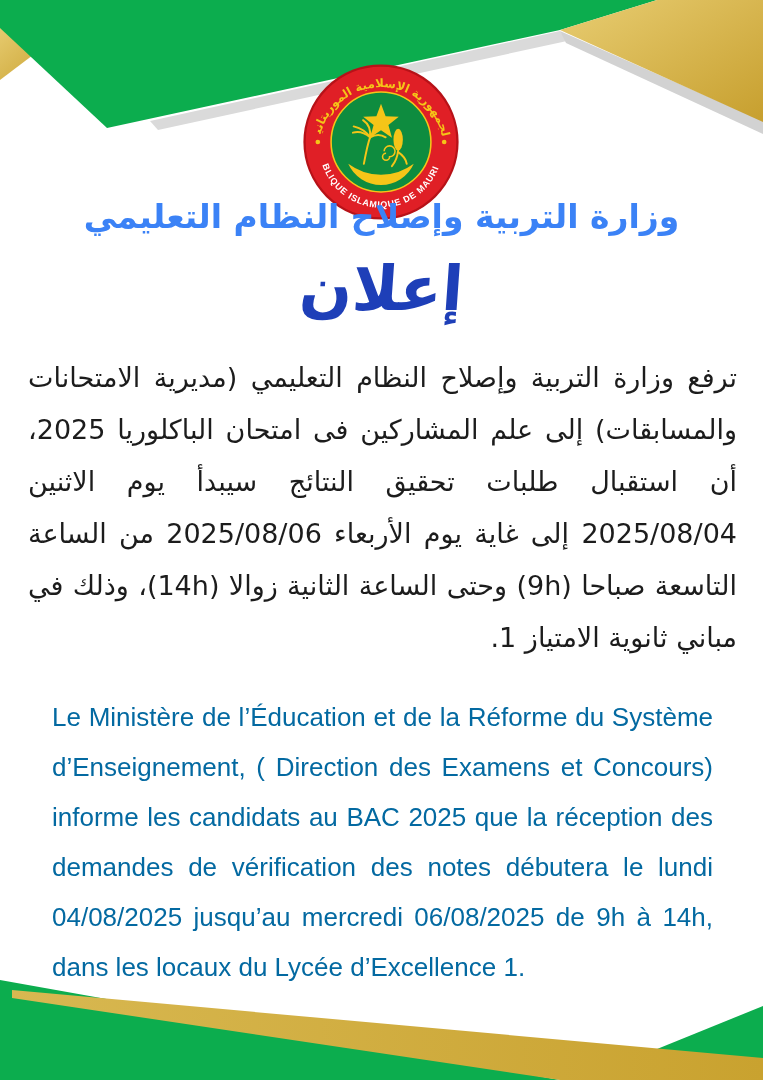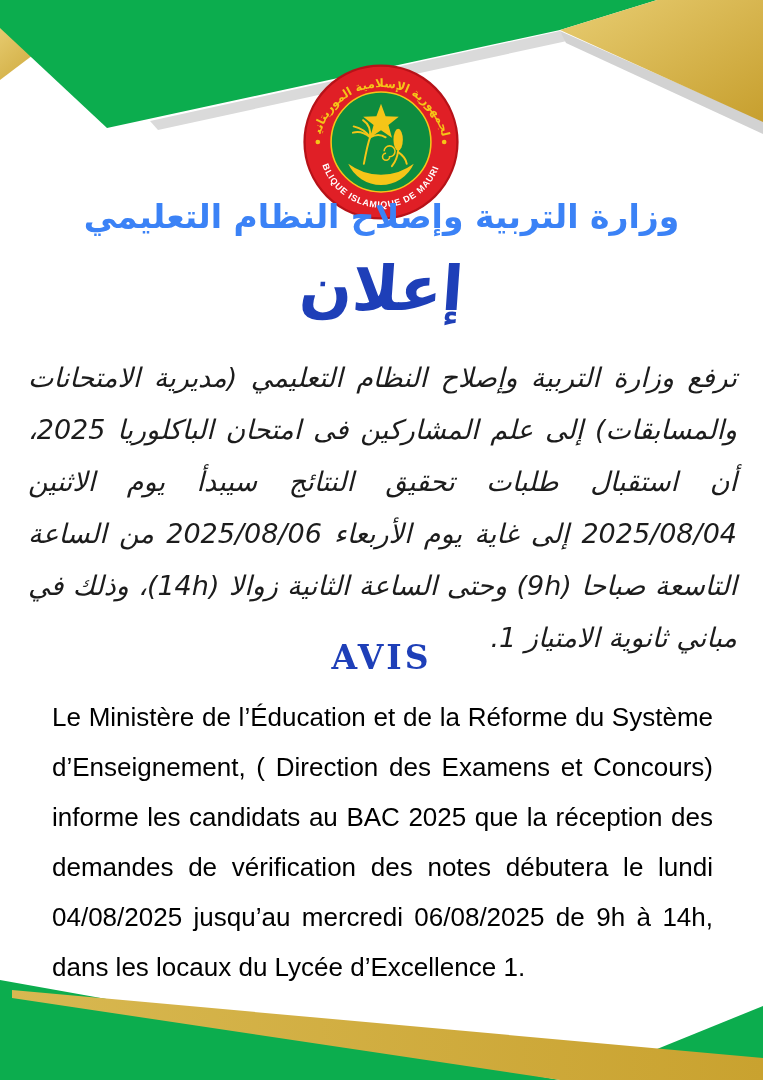--- a/index.html
+++ b/index.html
@@ -30,36 +30,35 @@
     transform:skewX(-4deg);
   }
   .body-ar{
     position:absolute;top:352px;right:26px;left:28px;
     margin:0;
     direction:rtl;
     text-align:justify;
     font-size:27px;line-height:52px;
     color:#1c1c1c;
     font-family:"DejaVu Sans", sans-serif;
-    font-style:italic;
   }
   .title-fr{
     position:absolute;top:638px;left:0;width:100%;
     margin:0;text-align:center;
     font-family:"DejaVu Serif", serif;
     font-size:33px;font-weight:bold;
     letter-spacing:3px;
     color:#1E3FB8;
   }
   .body-fr{
     position:absolute;top:692px;left:52px;right:50px;
     margin:0;
     text-align:justify;
     font-size:26px;line-height:50px;
-    color:#000000;
+    color:#0369a1;
     font-family:"Liberation Sans", sans-serif;
   }
 </style>
 </head>
 <body>
 
 <div class="poster">
 
   <svg class="deco deco-top" viewBox="0 0 763 235" width="763" height="235">
     <defs>
@@ -120,17 +119,16 @@
     </g>
     <path d="M104,112 a7,7 0 1 1 7,7 a4.5,4.5 0 1 1 -4.5,-4.5" stroke="#F5C518" stroke-width="2" fill="none"></path>
   </svg>
 
   <div class="ministry-name">وزارة التربية وإصلاح النظام التعليمي</div>
 
   <h1 class="title-ar">إعلان</h1>
 
   <p class="body-ar">ترفع وزارة التربية وإصلاح النظام التعليمي (مديرية الامتحانات والمسابقات) إلى علم المشاركين فى امتحان الباكلوريا 2025، أن استقبال طلبات تحقيق النتائج سيبدأ يوم الاثنين 2025/08/04 إلى غاية يوم الأربعاء 2025/08/06 من الساعة التاسعة صباحا (9h) وحتى الساعة الثانية زوالا (14h)، وذلك في مباني ثانوية الامتياز 1.</p>
 
-  <h2 class="title-fr">AVIS</h2>
 
   <p class="body-fr">Le Ministère de l’Éducation et de la Réforme du Système d’Enseignement, ( Direction des Examens et Concours) informe les candidats au BAC 2025 que la réception des demandes de vérification des notes débutera le lundi 04/08/2025 jusqu’au mercredi 06/08/2025 de 9h à 14h, dans les locaux du Lycée d’Excellence 1.</p>
 
 </div>
 
 </body></html>

